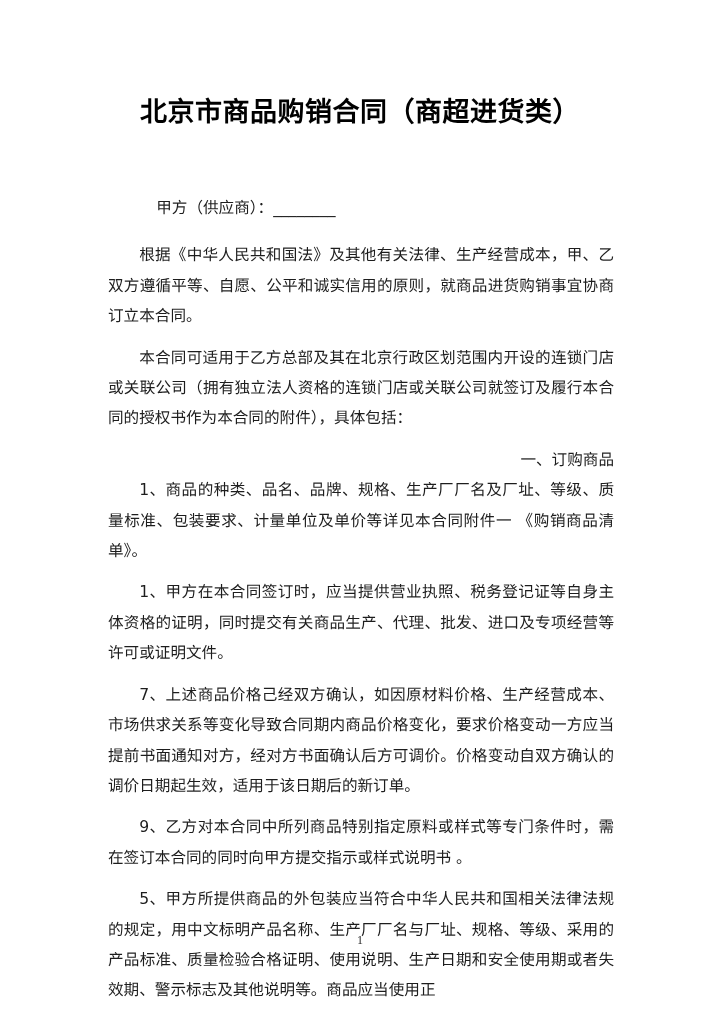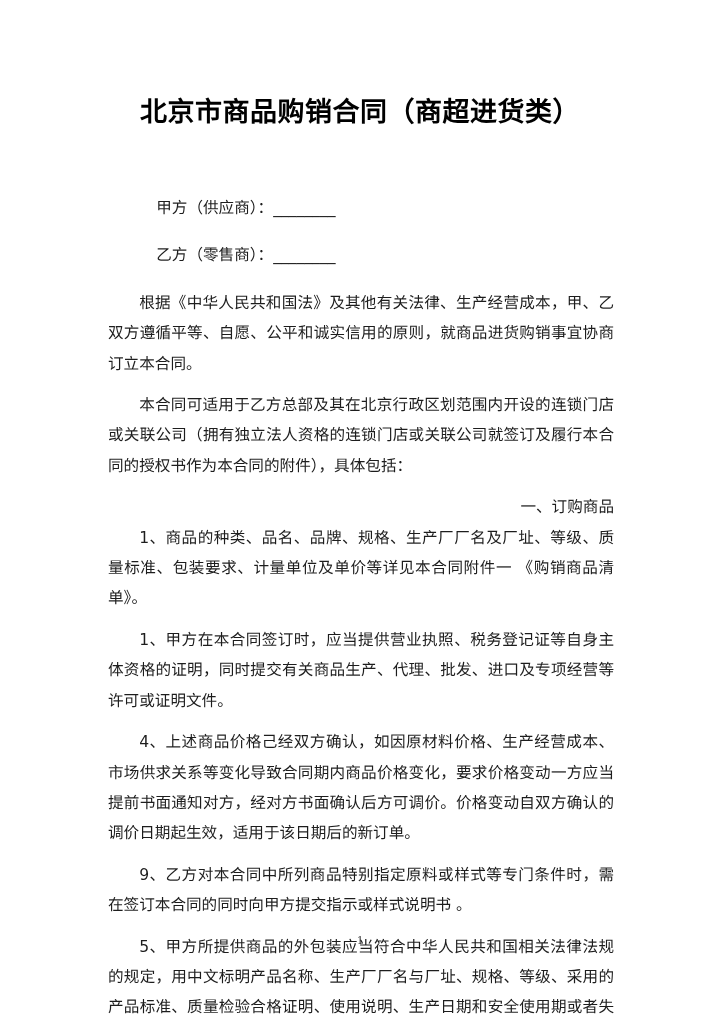--- a/index.html
+++ b/index.html
@@ -98,34 +98,33 @@
 <body>
 
 <div class="page">
 
   <div class="doc-title">北京市商品购销合同（商超进货类）</div>
 
   <div class="body-block">
 
     <div class="party-block">
       <p class="party-line">甲方（供应商）：________</p>
-      <p class="party-line">乙方（零售商）：________</p>
     </div>
 
     <p class="para">根据《中华人民共和国法》及其他有关法律、生产经营成本，甲、乙双方遵循平等、自愿、公平和诚实信用的原则，就商品进货购销事宜协商订立本合同。</p>
 
     <p class="para">本合同可适用于乙方总部及其在北京行政区划范围内开设的连锁门店或关联公司（拥有独立法人资格的连锁门店或关联公司就签订及履行本合同的授权书作为本合同的附件），具体包括：</p>
 
     <p class="section-heading" style="margin-top:11px;">一、订购商品</p>
 
     <p class="para">1、商品的种类、品名、品牌、规格、生产厂厂名及厂址、等级、质量标准、包装要求、计量单位及单价等详见本合同附件一 《购销商品清单》。</p>
 
     <p class="para">1、甲方在本合同签订时，应当提供营业执照、税务登记证等自身主体资格的证明，同时提交有关商品生产、代理、批发、进口及专项经营等许可或证明文件。</p>
 
-    <p class="para">4、上述商品价格己经双方确认，如因原材料价格、生产经营成本、市场供求关系等变化导致合同期内商品价格变化，要求价格变动一方应当提前书面通知对方，经对方书面确认后方可调价。价格变动自双方确认的调价日期起生效，适用于该日期后的新订单。</p>
+    <p class="para">7、上述商品价格己经双方确认，如因原材料价格、生产经营成本、市场供求关系等变化导致合同期内商品价格变化，要求价格变动一方应当提前书面通知对方，经对方书面确认后方可调价。价格变动自双方确认的调价日期起生效，适用于该日期后的新订单。</p>
 
     <p class="para">9、乙方对本合同中所列商品特别指定原料或样式等专门条件时，需在签订本合同的同时向甲方提交指示或样式说明书 。</p>
 
     <p class="para">5、甲方所提供商品的外包装应当符合中华人民共和国相关法律法规的规定，用中文标明产品名称、生产厂厂名与厂址、规格、等级、采用的产品标准、质量检验合格证明、使用说明、生产日期和安全使用期或者失效期、警示标志及其他说明等。商品应当使用正</p>
 
   </div>
 
   <div class="page-number">1</div>
 
 </div>

